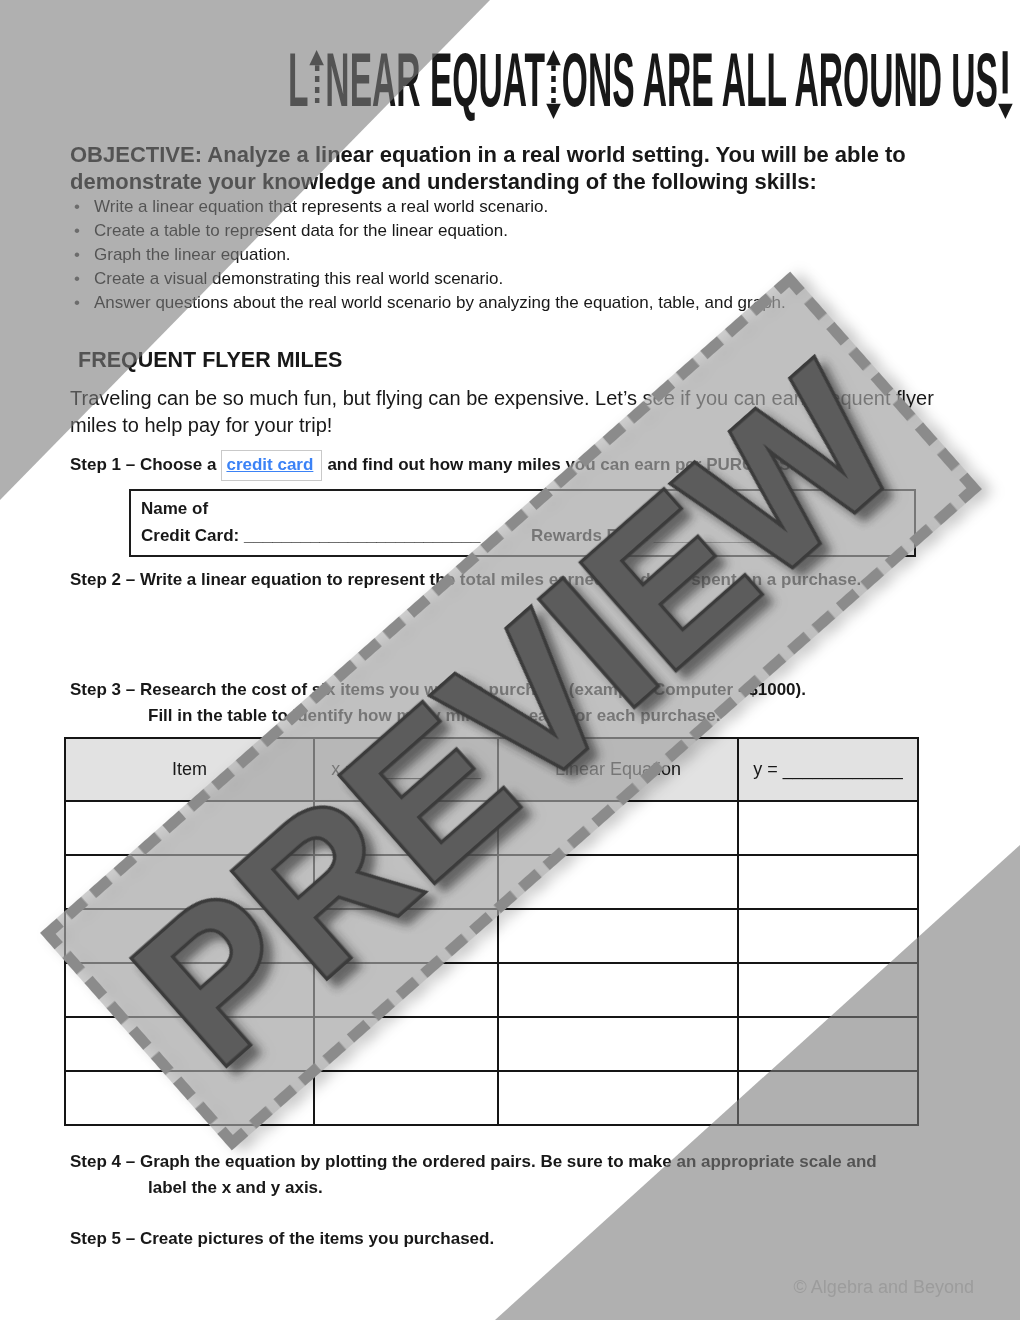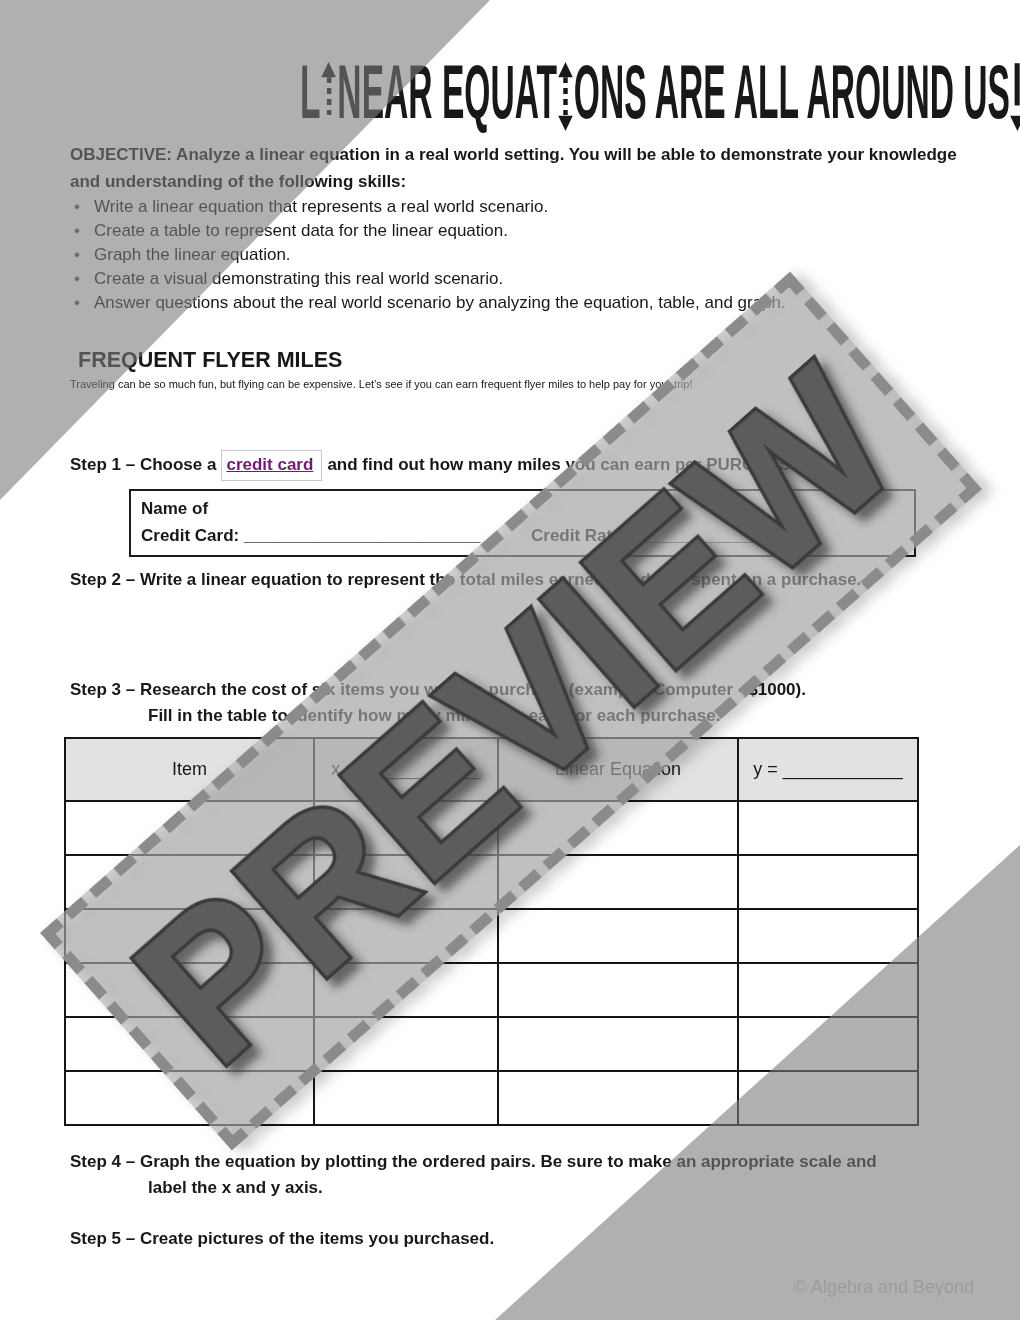--- a/index.html
+++ b/index.html
@@ -3,57 +3,57 @@
 <meta charset="utf-8">
 <style>
   html,body{margin:0;padding:0;}
   body{
     width:1020px;height:1320px;position:relative;overflow:hidden;
     background:#ffffff;color:#181818;
     font-family:"Liberation Sans","DejaVu Sans",sans-serif;
   }
 
   
-  .title{position:absolute;top:30px;left:0;right:0;height:96px;text-align:center;margin:16px;}
+  .title{position:absolute;top:30px;left:0;right:0;height:96px;text-align:center;margin:4px;}
   .title-inner{
     display:inline-block;white-space:nowrap;font-size:60px;font-weight:bold;
     letter-spacing:0;line-height:96px;color:#181818;
     transform:scale(0.56,1.28);transform-origin:50% 55%;
   }
   .title-inner i{display:block;}
   .ai{position:relative;display:inline-block;width:0.46em;height:0.72em;margin:0 0.02em;vertical-align:baseline;}
   .ai .stem{position:absolute;left:50%;width:0.13em;margin-left:-0.065em;top:0.18em;bottom:0.01em;
     background:repeating-linear-gradient(180deg,currentColor 0 0.075em,transparent 0.075em 0.14em);}
   .tip-up{position:absolute;top:-0.01em;left:50%;margin-left:-0.22em;width:0;height:0;
     border-left:0.22em solid transparent;border-right:0.22em solid transparent;border-bottom:0.2em solid currentColor;}
   .tip-down{position:absolute;bottom:-0.17em;left:50%;margin-left:-0.22em;width:0;height:0;
     border-left:0.22em solid transparent;border-right:0.22em solid transparent;border-top:0.2em solid currentColor;}
   .bang{position:relative;display:inline-block;width:0.34em;height:0.72em;margin-left:0.05em;}
   .bang-stem{position:absolute;top:0;left:50%;width:0.15em;margin-left:-0.075em;height:0.56em;background:currentColor;}
 
   
   .objective{position:absolute;top:142px;left:70px;width:890px;margin:0;
-    font-size:17px;font-weight:bold;line-height:26.5px;}
+    font-size:22px;font-weight:bold;line-height:26.5px;}
   .skills{position:absolute;top:195px;left:70px;width:890px;margin:0;padding:0;list-style:none;
     font-size:17px;line-height:24px;}
   .skills li{padding-left:24px;position:relative;}
   .skills li::before{content:"•";position:absolute;left:4px;color:#555;}
   .ffm-heading{position:absolute;top:339px;left:70px;margin:8px;font-size:21.5px;line-height:26px;}
-  .ffm-desc{position:absolute;top:371px;left:70px;width:886px;margin:0;font-size:11px;line-height:27px;}
+  .ffm-desc{position:absolute;top:385px;left:70px;width:886px;margin:0;font-size:20px;line-height:27px;}
 
   .step{position:absolute;left:70px;width:905px;margin:0;font-size:17px;font-weight:bold;line-height:26px;}
   .step-1{top:450px;}
   .step-2{top:567px;}
   .step-3{top:677px;}
   .step-4{top:1149px;}
   .step-5{top:1226px;}
   .indent{display:block;padding-left:78px;}
 
   .cc-wrap{display:inline-block;border:1px solid #c9c9c9;background:#fff;padding:1px 8px 2px 4px;margin:0 5px;}
-  a.cc-link{color:#701a75;text-decoration:underline;font-weight:bold;}
+  a.cc-link{color:#3b82f6;text-decoration:underline;font-weight:bold;}
 
   
   .cc-box{position:absolute;left:129px;top:489px;width:787px;height:68px;box-sizing:border-box;
     border:2px solid #1c1c1c;background:#fff;font-size:17px;font-weight:bold;}
   .cc-name{position:absolute;left:10px;top:4px;line-height:27px;}
   .cc-rate{position:absolute;left:400px;top:31px;line-height:27px;}
 
   
   .items-table{position:absolute;left:64px;top:737px;border-collapse:collapse;table-layout:fixed;width:853px;}
   .items-table th,.items-table td{border:2px solid #151515;padding:0;}
@@ -97,21 +97,21 @@
 
   <p class="step step-1"><span>Step 1 – Choose a</span><span class="cc-wrap"><a class="cc-link" href="#">credit card</a></span><span>and find out how many miles you can earn per PURCHASE.</span></p>
 
   <div class="cc-box">
     <div class="cc-name">
       <span>Name of</span><br>
       <span>Credit Card:</span>
       <span>_________________________</span>
     </div>
     <div class="cc-rate">
-      <span>Credit Rate:</span>
+      <span>Rewards Rate:</span>
       <span>______________</span>
     </div>
   </div>
 
   <p class="step step-2">Step 2 – Write a linear equation to represent the total miles earned per dollar spent on a purchase.</p>
 
   <p class="step step-3"><span>Step 3 – Research the cost of six items you want to purchase (example: Computer - $1000).</span><span class="indent">Fill in the table to identify how many miles you earn for each purchase.</span></p>
 
   <table class="items-table">
     <colgroup>

